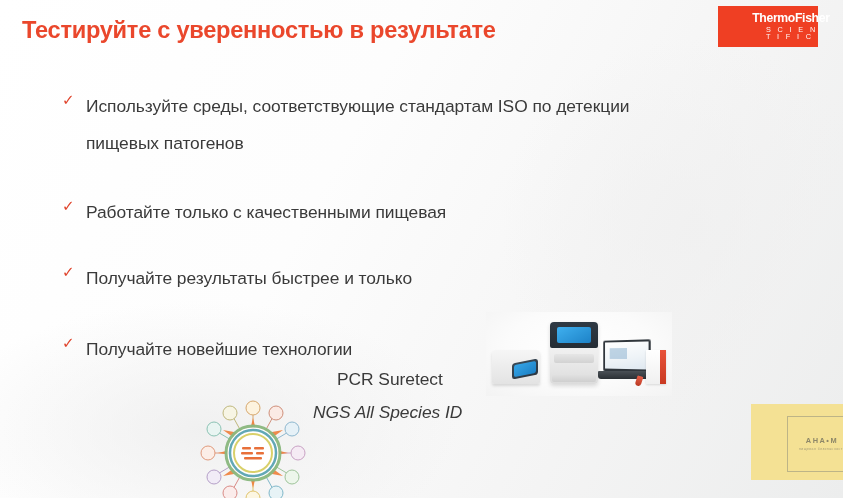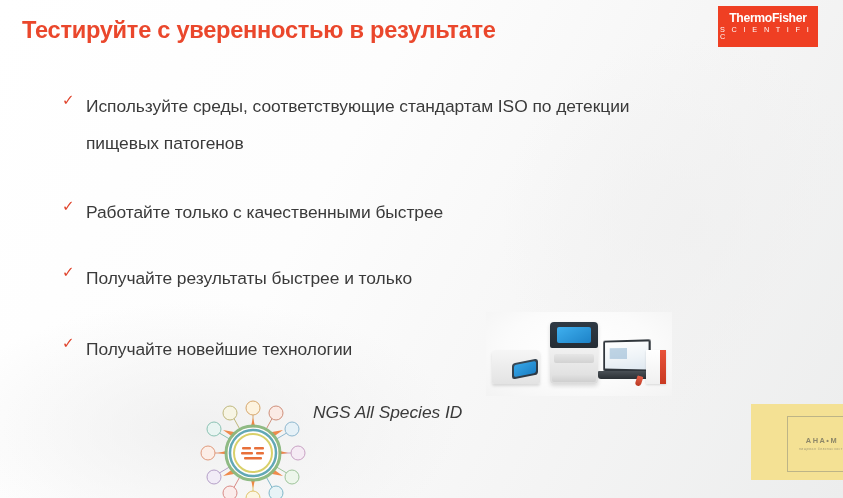--- a/index.html
+++ b/index.html
@@ -54,20 +54,21 @@
     left: 718px;
     top: 6px;
     width: 100px;
     height: 41px;
     background: #ef3f23;
     display: flex;
     flex-direction: column;
     align-items: center;
     justify-content: center;
     box-sizing: border-box;
+    padding-left: 46px;
   }
   #logo .lg-top {
     color: #ffffff;
     font-size: 12.6px;
     font-weight: bold;
     letter-spacing: -0.35px;
     line-height: 1;
     transform: scaleX(0.97);
   }
   #logo .lg-bot {
@@ -305,33 +306,34 @@
     <div class="lg-bot">S C I E N T I F I C</div>
   </div>
 
   <div class="bullet" id="b1">
     <span class="chk">✓</span>
     <span class="btxt">Используйте среды, соответствующие стандартам ISO по детекции пищевых патогенов</span>
   </div>
 
   <div class="bullet" id="b2">
     <span class="chk">✓</span>
-    <span class="btxt">Работайте только с качественными быстрее</span>
+    <span class="btxt">Работайте только с качественными пищевая</span>
   </div>
 
   <div class="bullet" id="b3">
     <span class="chk">✓</span>
     <span class="btxt">Получайте результаты быстрее и только</span>
   </div>
 
   <div class="bullet" id="b4">
     <span class="chk">✓</span>
     <span class="btxt">Получайте новейшие технологии</span>
   </div>
 
+  <div class="subitem" id="sub1">PCR Suretect</div>
   <div class="subitem" id="sub2">NGS All Species ID</div>
 
   <div id="instruments">
     <div class="photo-bg"></div>
     <div class="inst-small">
       <div class="scr">
           <i></i>
         </div>
     </div>
     <div class="inst-tall">

